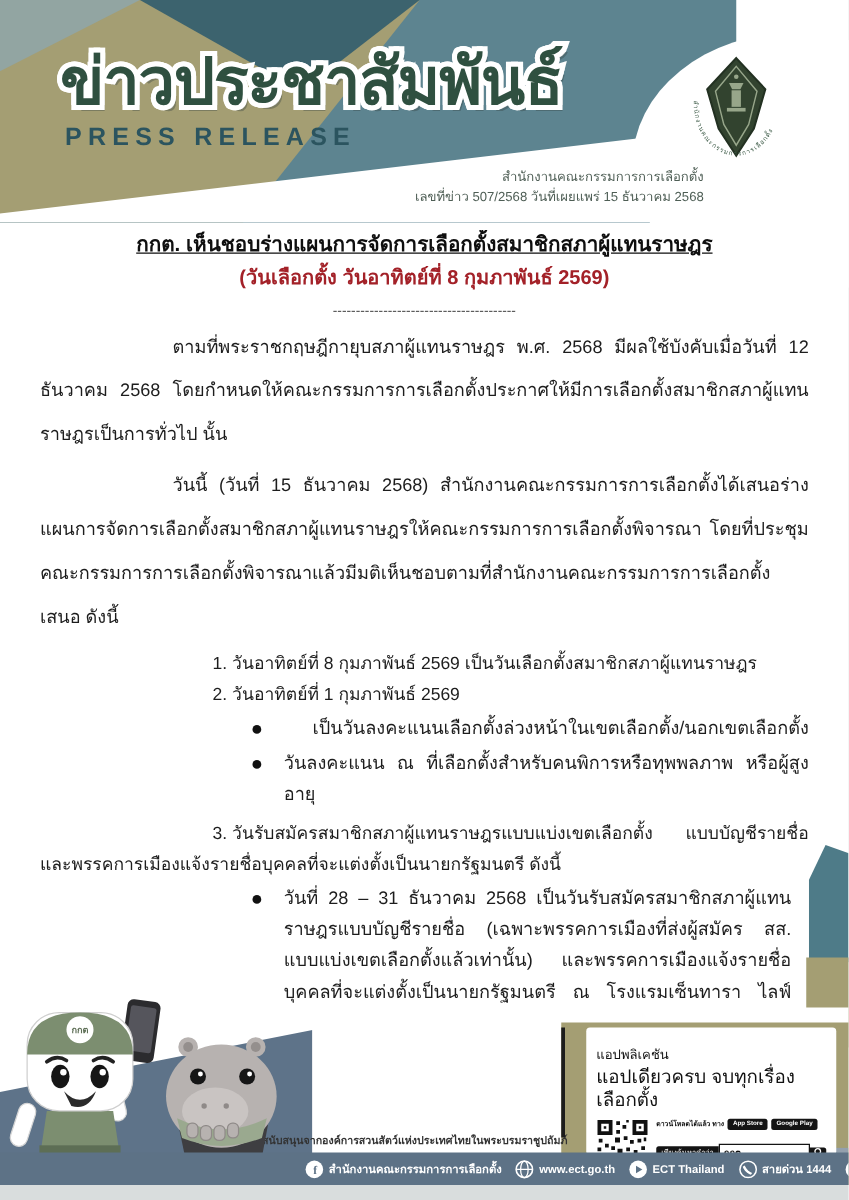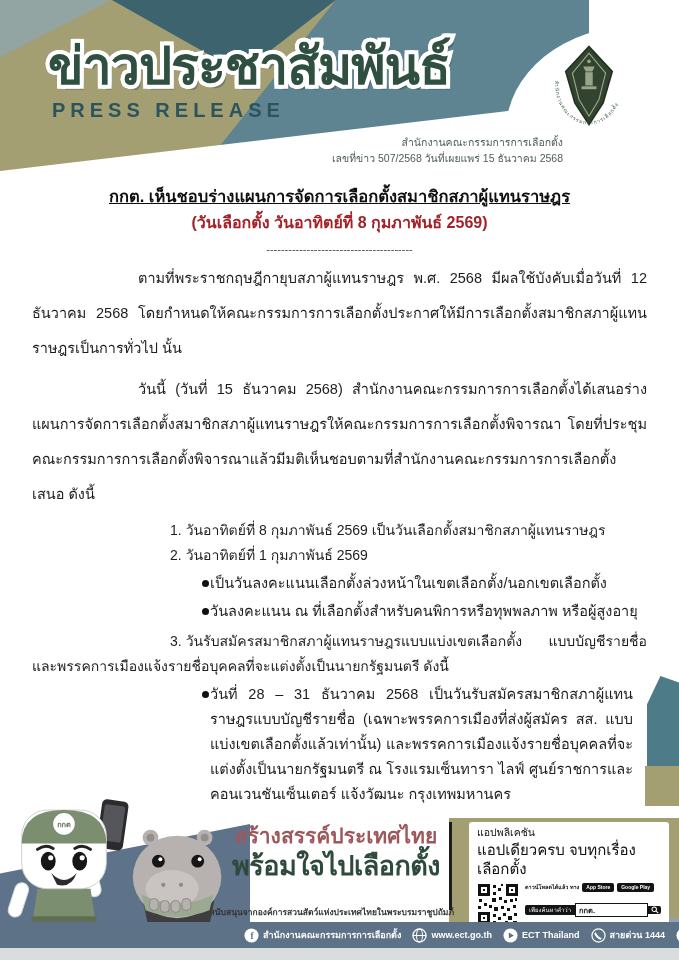--- a/index.html
+++ b/index.html
@@ -27,42 +27,42 @@
   
   .doc{position:absolute;left:32px;right:32px;top:184px;height:620px;overflow:hidden;color:#1d1d1d;}
   .headline{font-size:16.5px;font-weight:700;color:#0f0f0f;text-align:center;margin:0;line-height:1.5;text-decoration:underline;}
   .subhead{font-size:16px;font-weight:700;color:#a32128;text-align:center;margin:2px 0 0;line-height:1.5;}
   .divider{font-size:11px;color:#4a4a4a;text-align:center;margin:8px 0 6px;letter-spacing:0;}
   .para{font-size:14.5px;line-height:35px;margin:0 0 6px;text-indent:106px;text-align:justify;}
   .num-item{font-size:14px;line-height:25px;margin:0;text-indent:138px;text-align:justify;}
   .num-item .num{font-weight:400;margin-right:4px;}
   .bullets{margin:3px 0 5px 170px;padding:0;}
   .bullets.wide{margin-right:14px;}
-  .bullet{display:flex;gap:1px;font-size:14.5px;line-height:25px;margin:3px 0;text-align:justify;}
+  .bullet{display:flex;gap:18px;font-size:14.5px;line-height:25px;margin:3px 0;text-align:justify;justify-content:space-between;}
   .bullet .dot{flex:none;width:7px;height:7px;border-radius:50%;background:#111;margin-top:9px;}
 
   
   .deco-teal{position:absolute;right:0;top:676px;width:32px;height:94px;background:#4e7b88;
              clip-path:polygon(42% 0,100% 7%,100% 100%,0 100%,0 30%);}
   .deco-olive{position:absolute;right:0;top:766px;width:34px;height:72px;background:#a49e73;}
 
   
   .banner{position:absolute;left:0;top:806px;width:679px;height:142px;background:#fff;}
   .ban-gray{position:absolute;left:0;top:18px;width:250px;height:124px;background:#5e7389;
             clip-path:polygon(0 40%,100% 0,100% 100%,0 100%);}
   .ban-olive{position:absolute;right:0;top:12px;width:230px;height:130px;background:#a49e73;}
   .slogan{position:absolute;left:228px;top:16px;width:216px;text-align:center;}
   .slogan-1{font-size:21px;font-weight:600;color:#9e585c;line-height:1.35;}
   .slogan-2{font-size:27px;font-weight:800;color:#2d4a3c;line-height:1.2;letter-spacing:-.5px;}
   .footnote{position:absolute;left:148px;top:99px;width:330px;text-align:center;
             font-size:8.5px;font-weight:700;color:#333;}
   .vdivider{position:absolute;left:449px;top:16px;width:2.5px;height:88px;background:#1c1c1c;}
 
   .card{position:absolute;right:10px;top:16px;width:200px;height:102px;background:#fff;
-        border-radius:3px;padding:4px 8px;box-sizing:border-box;}
+        border-radius:3px;padding:16px 8px;box-sizing:border-box;}
   .app-label{font-size:10.5px;color:#111;line-height:1.2;}
   .app-name{font-size:21px;font-weight:800;color:#0c0c0c;letter-spacing:-.5px;line-height:1.1;}
   .app-tag{font-size:15px;color:#111;margin-top:1px;line-height:1.3;}
   .app-row{display:flex;gap:6px;margin-top:4px;align-items:flex-start;}
   .qr{flex:none;}
   .app-col{flex:1;min-width:0;}
   .dl-line{display:flex;align-items:center;gap:3px;font-size:5.5px;color:#111;font-weight:700;}
   .badge{display:inline-block;background:#141414;color:#fff;border-radius:2px;font-size:5px;
          padding:2px 4px;line-height:1;white-space:nowrap;}
   .search-row{display:flex;align-items:center;margin-top:3px;height:31px;}
@@ -160,24 +160,20 @@
 
   <div class="deco-teal"></div>
   <div class="deco-olive"></div>
 
   <div class="banner">
     <div class="ban-gray"></div>
     <div class="ban-olive"></div>
     <div class="foot-light"></div>
     <div class="foot-tan"></div>
 
-    <div class="slogan">
-      <div class="slogan-1">สร้างสรรค์ประเทศไทย</div>
-      <div class="slogan-2">พร้อมใจไปเลือกตั้ง</div>
-    </div>
     <div class="footnote">*ได้รับการสนับสนุนจากองค์การสวนสัตว์แห่งประเทศไทยในพระบรมราชูปถัมภ์</div>
     <div class="vdivider"></div>
 
     <div class="card">
       <div class="app-label">แอปพลิเคชัน</div>
       <div class="app-tag">แอปเดียวครบ จบทุกเรื่องเลือกตั้ง</div>
       <div class="app-row">
         <svg class="qr" width="42" height="42" viewBox="0 0 42 42">
           <rect width="42" height="42" fill="#fff"></rect>
           <g fill="#111">

